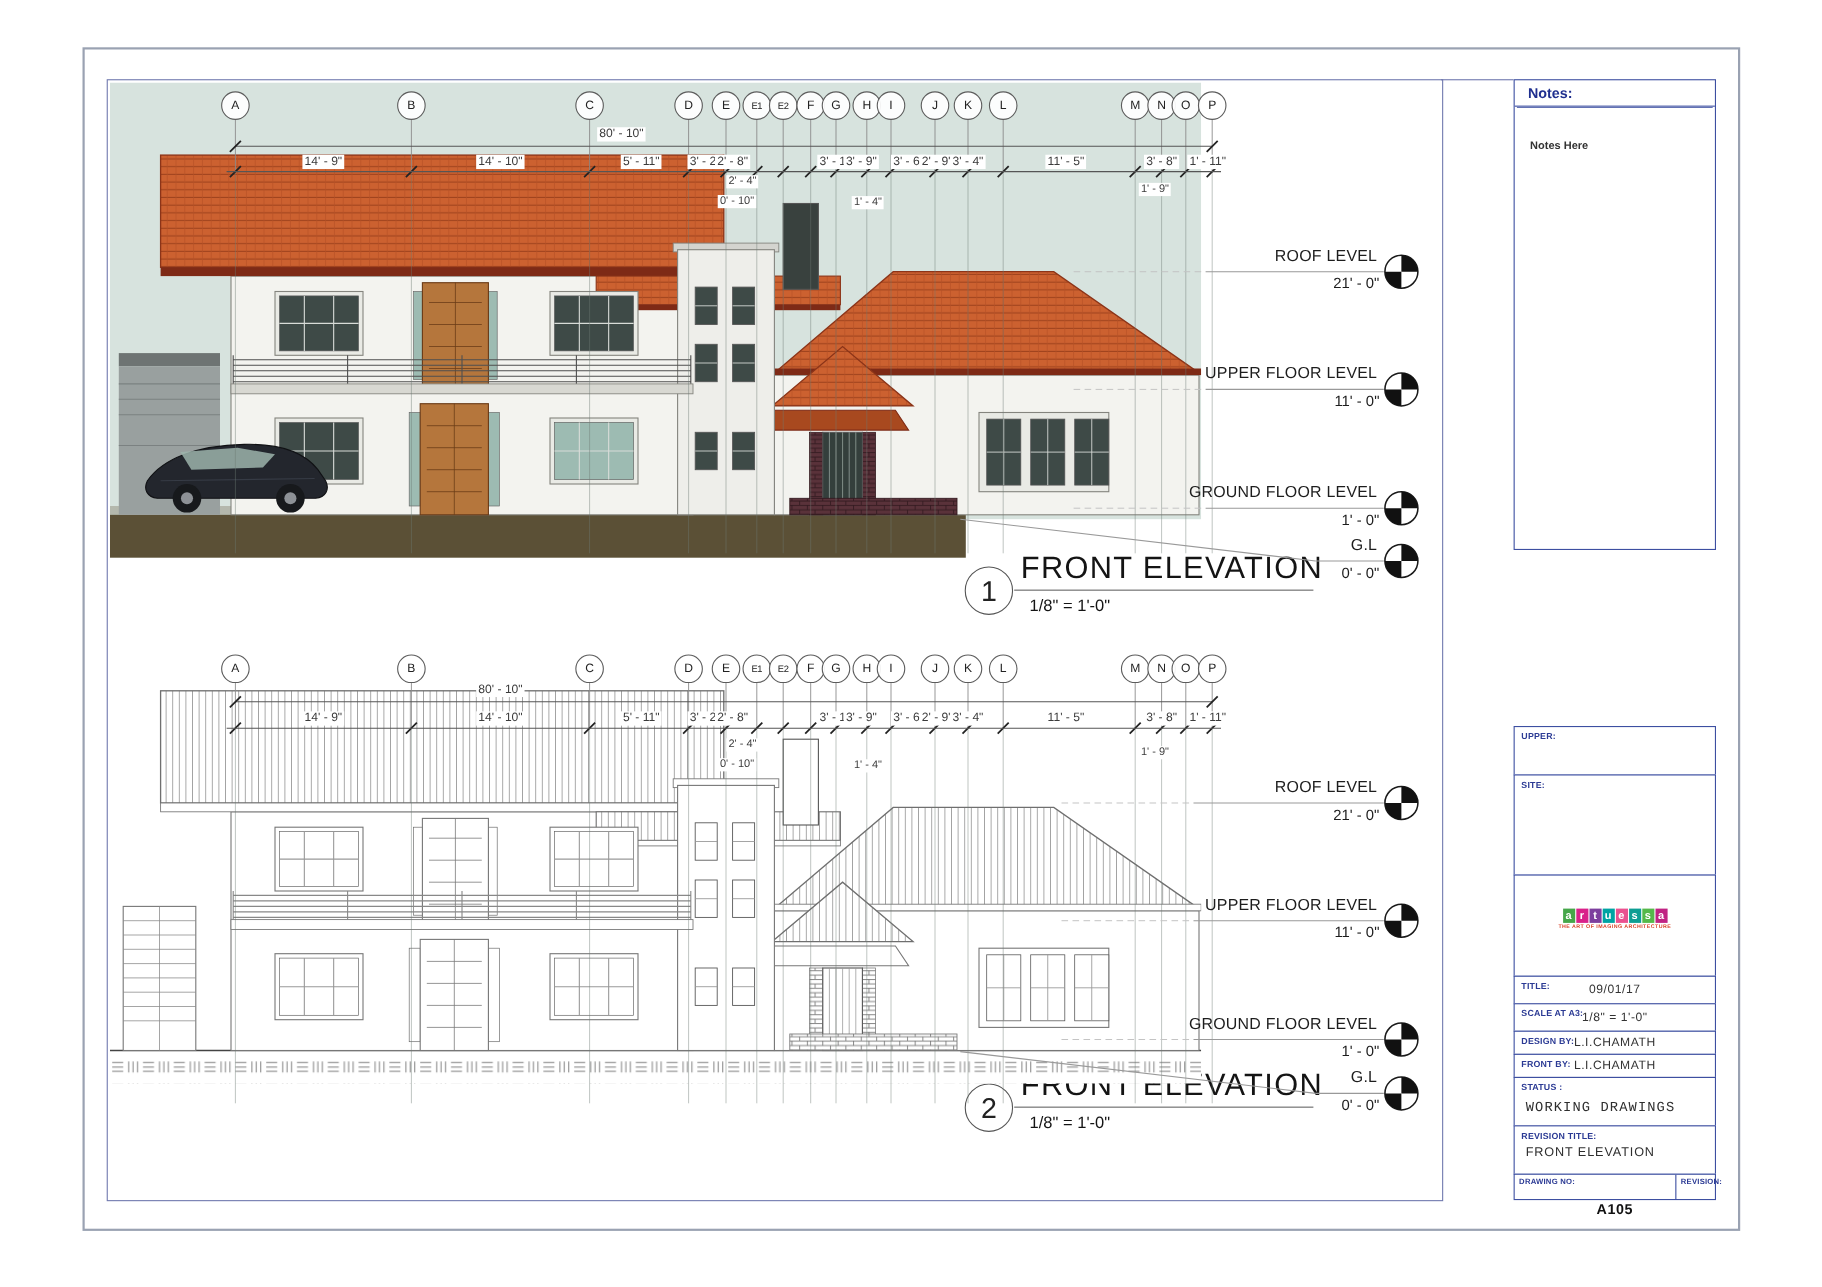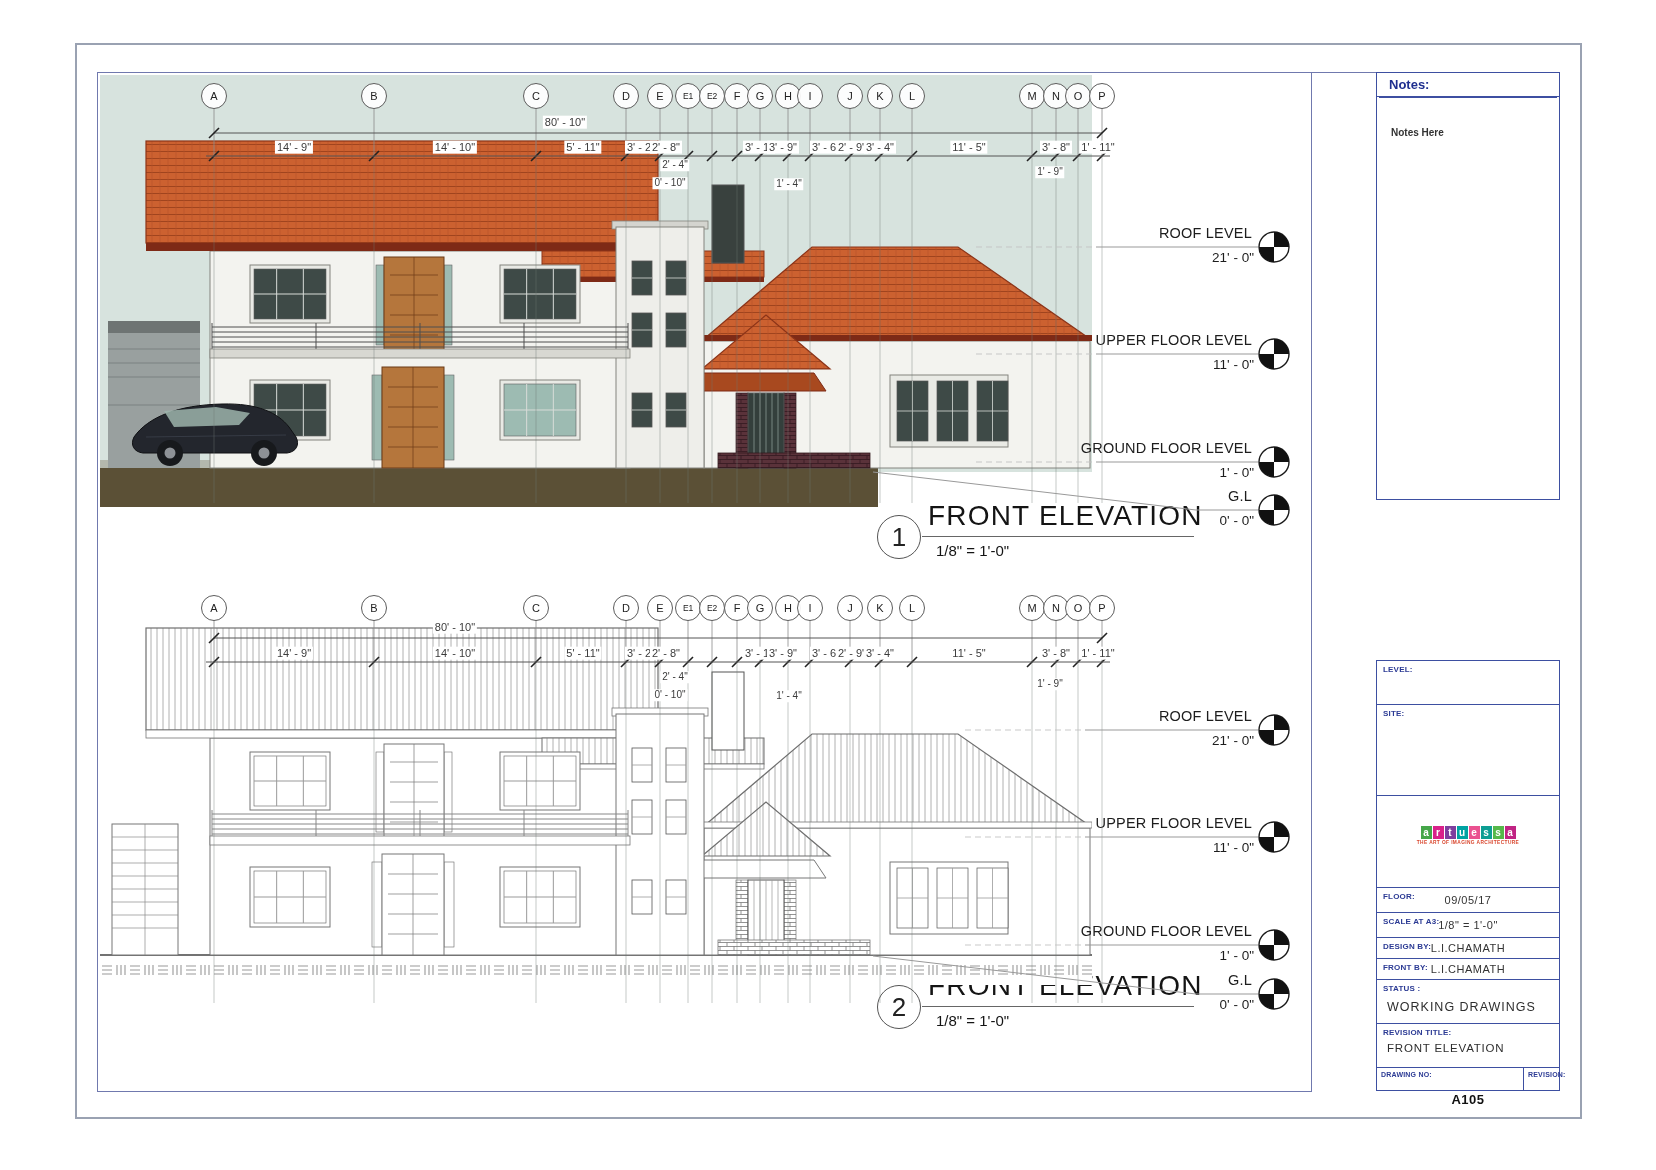--- a/index.html
+++ b/index.html
@@ -31,21 +31,21 @@
   .vtitle-scale{position:absolute;left:66px;top:36px;font-size:15px;color:#141414;}
   
   .tb-box{position:absolute;left:1376px;width:184px;border:1px solid #3d4fa1;background:#fff;
           box-sizing:border-box;z-index:5;}
   .tb-head{height:24px;border-bottom:1px solid #3d4fa1;box-shadow:0 3px 0 -2px #3d4fa1;
            font-weight:bold;font-size:13px;color:#1f2f8f;padding:4px 0 0 12px;box-sizing:border-box;}
   .tb-notesbody{margin:30px 0 0 14px;font-size:10px;color:#333;font-weight:bold;}
   .tb-lbl{position:absolute;left:6px;top:4px;font-size:8px;font-weight:bold;color:#2b3a94;letter-spacing:.2px;}
   .tb-val{display:block;text-align:center;margin-top:6px;font-size:11px;color:#333;letter-spacing:.5px;}
   .tb-val--tight{margin-top:4px;}
-  .tb-status-val{margin:20px 0 0 10px;font-size:12.5px;letter-spacing:1px;color:#2e2e2e;}
+  .tb-status-val{margin:20px 0 0 10px;font-size:12.5px;letter-spacing:1px;color:#2e2e2e;font-family:Liberation Mono, monospace;}
   .tb-title-val{margin:18px 0 0 10px;font-size:11.5px;letter-spacing:.8px;color:#2e2e2e;}
   .tb-no-val{text-align:center;margin-top:24px;font-weight:bold;font-size:13px;color:#111;letter-spacing:.5px;}
   .tb-rev{position:absolute;left:146px;top:0;width:37px;height:100%;border-left:1px solid #3d4fa1;}
   .tb-rev .tb-lbl{left:2px;top:3px;font-size:6.5px;}
   .tb-no .tb-lbl{font-size:7px;top:3px;left:4px;}
   #logo{padding-top:30px;text-align:center;}
   #logoword{display:flex;justify-content:center;gap:1px;}
   #logoword span{display:inline-block;width:11px;height:13px;line-height:13px;font-size:10px;
                  font-weight:bold;color:#fff;text-align:center;}
   .tb-tagline{font-size:6px;transform:scale(.8);transform-origin:center top;color:#d9452c;
@@ -520,43 +520,43 @@
   <div class="vtitle-text">FRONT ELEVATION</div>
   <div class="vtitle-line"></div>
   <div class="vtitle-scale">1/8" = 1'-0"</div>
 </div>
 
 <div class="tb-box" style="top:72px;height:428px">
   <div class="tb-head">Notes:</div>
   <div class="tb-notesbody">Notes Here</div>
 </div>
 <div class="tb-box" style="top:660px;height:45px">
-  <span class="tb-lbl">LEVEL:</span>
+  <span class="tb-lbl">UPPER:</span>
 </div>
 <div class="tb-box" style="top:704px;height:92px">
   <span class="tb-lbl">SITE:</span>
 </div>
 <div class="tb-box" style="top:795px;height:93px">
   <div id="logo">
     <div id="logoword">
         <span style="background: rgb(69, 166, 73);">a</span>
         <span style="background: rgb(217, 33, 138);">r</span>
         <span style="background: rgb(125, 63, 158);">t</span>
         <span style="background: rgb(0, 163, 163);">u</span>
         <span style="background: rgb(234, 81, 144);">e</span>
         <span style="background: rgb(13, 158, 147);">s</span>
         <span style="background: rgb(85, 184, 74);">s</span>
         <span style="background: rgb(192, 35, 131);">a</span>
       </div>
     <div class="tb-tagline">THE ART OF IMAGING ARCHITECTURE</div>
   </div>
 </div>
 <div class="tb-box" style="top:887px;height:26px">
-  <span class="tb-lbl">FLOOR:</span>
-  <span class="tb-val">09/05/17</span>
+  <span class="tb-lbl">TITLE:</span>
+  <span class="tb-val">09/01/17</span>
 </div>
 <div class="tb-box" style="top:912px;height:26px">
   <span class="tb-lbl">SCALE AT A3:</span>
   <span class="tb-val">1/8" = 1'-0"</span>
 </div>
 <div class="tb-box" style="top:937px;height:22px">
   <span class="tb-lbl">DESIGN BY:</span>
   <span class="tb-val tb-val--tight">L.I.CHAMATH</span>
 </div>
 <div class="tb-box" style="top:958px;height:22px">

